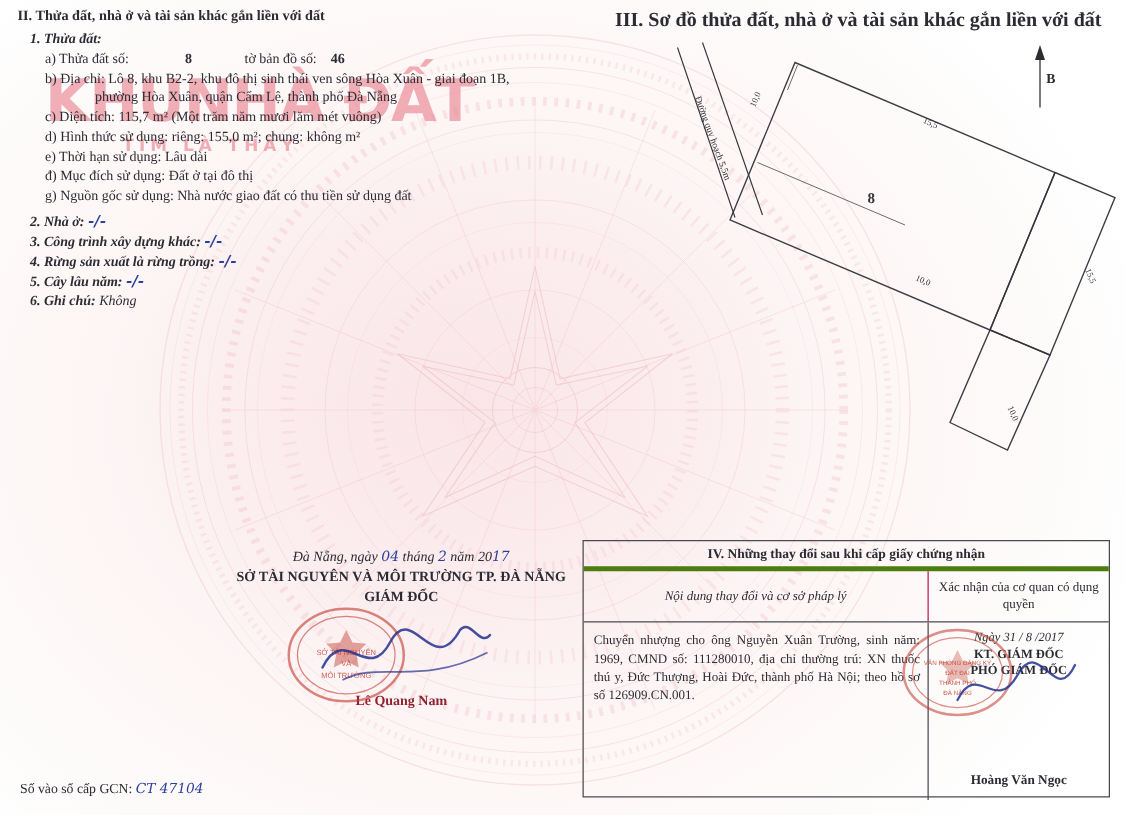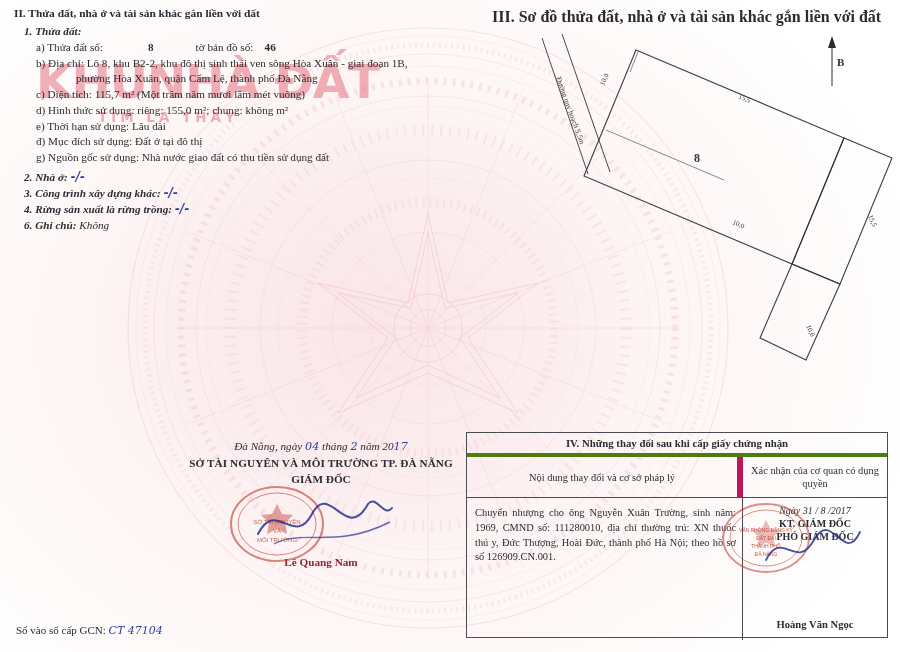--- a/index.html
+++ b/index.html
@@ -159,23 +159,23 @@
     font-weight: bold;
     font-size: 10.8px;
   }
   .tableIV .tr-sub {
     height: 40px;
     border-bottom: 1px solid #4a4a52;
     display: flex;
   }
   .tableIV .c1 {
     width: 276px;
-    border-right: 6px solid #be185d;
+    border-right: 1px solid #be185d;
     display:flex; align-items:center; justify-content:center;
-    text-align:right; padding: 0 6px; box-sizing:border-box;
+    text-align:right; padding: 0 6px; box-sizing:border-box;font-style:italic;
   }
   .tableIV .c2 {
     flex: 1;
     display:flex; align-items:center; justify-content:center;
     text-align:center; padding: 0 4px; box-sizing:border-box;
     line-height: 1.25;
   }
   .tableIV .tr-body {
     height: 142px;
     display: flex;
@@ -354,20 +354,24 @@
   </div>
   <div class="lvl1">
     <span>3. Công trình xây dựng khác:</span>
     <span class="handw">-/-</span>
   </div>
   <div class="lvl1">
     <span>4. Rừng sản xuất là rừng trồng:</span>
     <span class="handw">-/-</span>
   </div>
   <div class="lvl1">
+    <span>5. Cây lâu năm:</span>
+    <span class="handw">-/-</span>
+  </div>
+  <div class="lvl1">
     <span>6. Ghi chú:</span>
     <span class="ital" style="font-weight:normal">Không</span>
   </div>
 </div>
 
 <div class="sec3-title">III. Sơ đồ thửa đất, nhà ở và tài sản khác gắn liền với đất</div>
 
 <div class="map">
   <svg width="408" height="400" viewBox="0 0 408 400" xmlns="http://www.w3.org/2000/svg">
 

